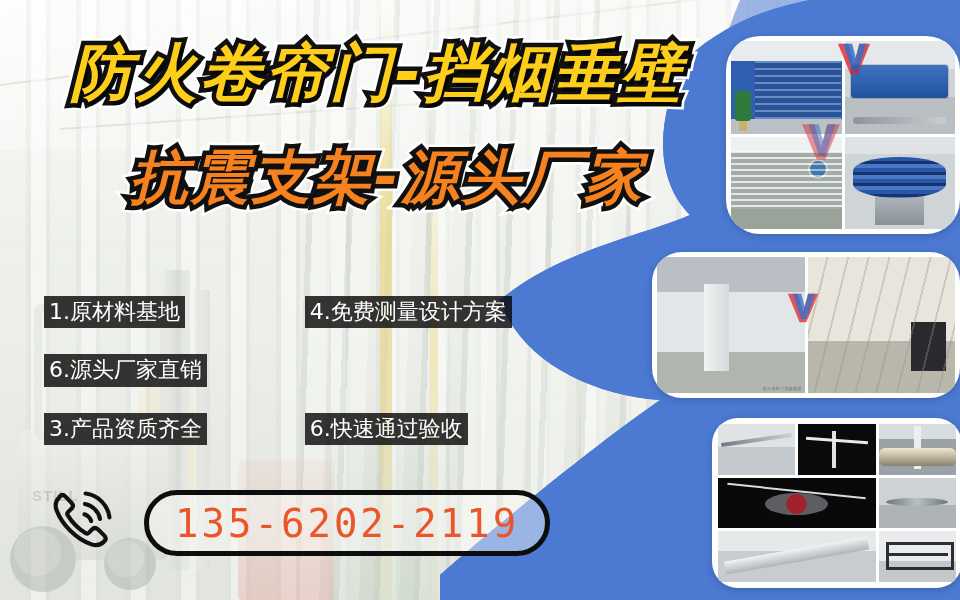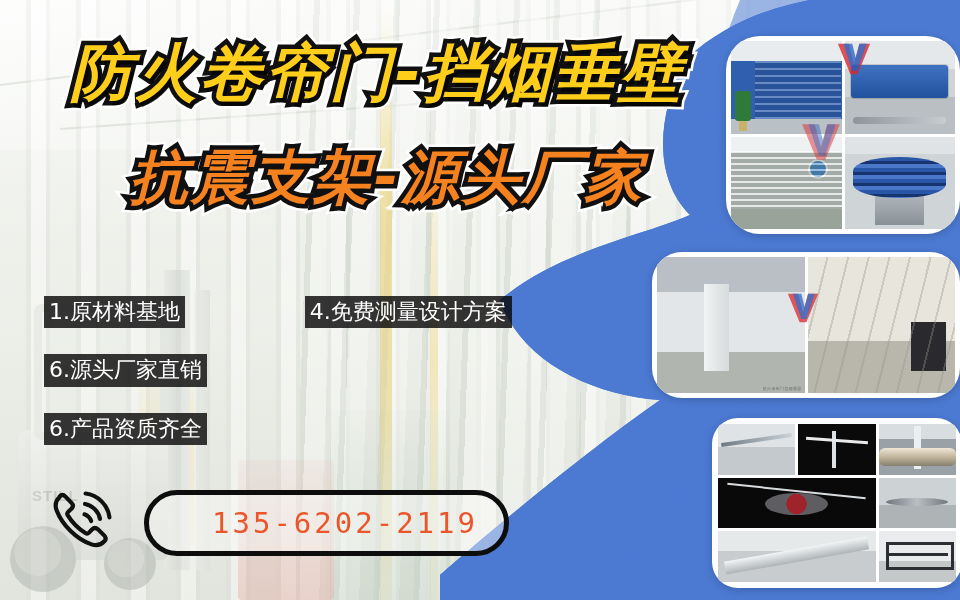--- a/index.html
+++ b/index.html
@@ -93,21 +93,21 @@
     font-family:"DejaVu Sans","Liberation Sans",sans-serif;font-weight:500;}
   .col-a{width:238px;} .col-b{width:255px;}
 
   
   .phone-row{position:absolute;left:44px;top:486px;display:flex;align-items:center;gap:26px;}
   .phone-icon{width:74px;height:74px;flex:0 0 auto;}
   .phone-pill{display:flex;align-items:center;justify-content:center;
     height:56px;padding:0 26px;border:5px solid #0d0d0d;border-radius:34px;
     background:rgba(250,250,248,.45);}
   .phone-num{font-family:"DejaVu Sans Mono","Liberation Mono",monospace;
-    font-size:29px;font-weight:400;color:#EA552A;letter-spacing:3px;line-height:1;margin-left:37px;}
+    font-size:39px;font-weight:400;color:#EA552A;letter-spacing:3px;line-height:1;}
 
   
   .collage{position:absolute;background:#ffffff;box-shadow:0 2px 8px rgba(0,0,0,.20);overflow:hidden;}
   .collage.c1{left:726px;top:36px;width:224px;height:188px;border-radius:34px;padding:5px;}
   .collage.c2{left:652px;top:252px;width:298px;height:136px;border-radius:30px;padding:5px;}
   .collage.c3{left:712px;top:418px;width:238px;height:158px;border-radius:26px;padding:6px;}
   .grid{display:grid;width:100%;height:100%;gap:3px;}
   .g2x2{grid-template-columns:1fr 1fr;grid-template-rows:1fr 1fr;}
   .g2x1{grid-template-columns:1fr 1fr;grid-template-rows:1fr;}
   .g3top{grid-template-columns:1fr 1fr 1fr;grid-template-rows:1fr 1fr 1fr;}
@@ -249,21 +249,24 @@
         <span class="feat">4.免费测量设计方案</span>
       </div>
     </div>
     <div class="feat-row">
       <div class="col-a">
         <span class="feat">6.源头厂家直销</span>
       </div>
     </div>
     <div class="feat-row">
       <div class="col-a">
-        <span class="feat">6.产品资质齐全</span>
+        <span class="feat">3.产品资质齐全</span>
+      </div>
+      <div class="col-b">
+        <span class="feat">6.快速通过验收</span>
       </div>
     </div>
   </div>
 
   <div class="phone-row">
     <span class="phone-icon">
       <svg viewBox="0 0 64 64" width="74" height="74" xmlns="http://www.w3.org/2000/svg" aria-hidden="true">
         <path d="M13.5 9.5c-3 2.8-4.4 6.6-2.6 11.4 2.2 5.9 6.6 12.6 12.1 18 5.5 5.4 12.3 9.6 18.1 11.6 4.7 1.6 8.4.2 11.1-2.7 1.6-1.7 1.5-3.4-.2-5.1l-5.4-5.2c-1.7-1.6-3.5-1.6-5.1.1l-2.6 2.7c-.9 1-2 1.1-3.1.4-3-1.9-5.9-4.2-8.5-6.8-2.6-2.6-4.9-5.5-6.7-8.5-.7-1.1-.6-2.2.4-3.1l2.7-2.6c1.7-1.6 1.7-3.4.1-5.1l-5.2-5.4c-1.7-1.7-3.5-1.8-5.1-.2z" fill="none" stroke="#111" stroke-width="3.6" stroke-linejoin="round"></path>
         <path d="M36 6.5c5.3.6 10 3 13.8 6.8 3.8 3.8 6.2 8.5 6.8 13.8" fill="none" stroke="#111" stroke-width="3.6" stroke-linecap="round"></path>
         <path d="M35.5 15.5c3.2.6 6 2.1 8.4 4.5 2.4 2.4 3.9 5.2 4.5 8.4" fill="none" stroke="#111" stroke-width="3.6" stroke-linecap="round"></path>

